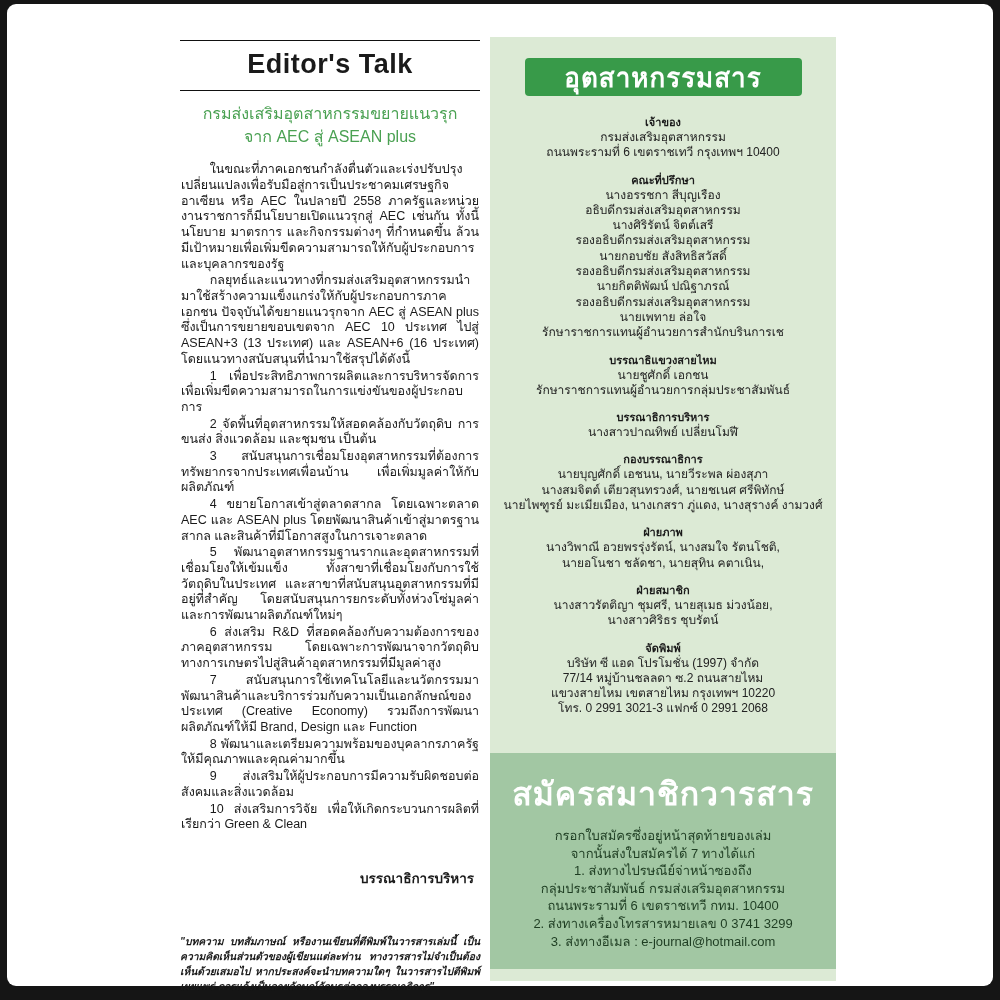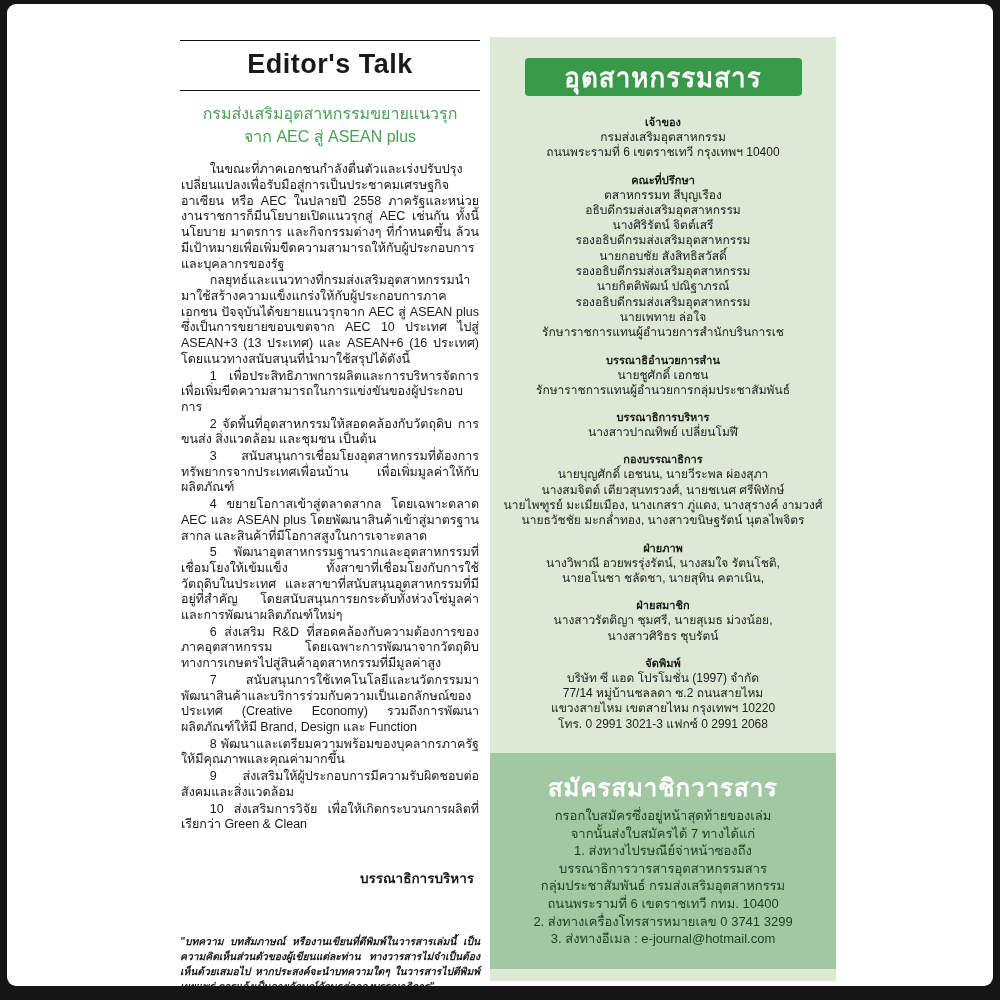--- a/index.html
+++ b/index.html
@@ -56,24 +56,24 @@
   #masthead{margin-top:18px;text-align:center;}
   .mast-section{margin-bottom:11px;}
   .mast-heading{font-size:11px;font-weight:bold;line-height:16px;}
   .mast-line{font-size:12px;line-height:15.3px;color:#222;}
   
   #subscribe-box{
     position:absolute;left:0;right:0;bottom:12px;height:216px;
     background:#a2c7a3;text-align:center;
   }
   .sub-title{
-    margin-top:15px;color:#ffffff;font-size:24px;font-weight:bold;
+    margin-top:15px;color:#ffffff;font-size:32px;font-weight:bold;
     letter-spacing:1px;
   }
-  #subscribe-lines{}
+  #subscribe-lines{margin-top:8px;}
   .sub-line{font-size:13px;line-height:17.6px;color:#1e3d22;}
 </style>
 </head>
 <body>
 
 <div id="page">
 
   <div id="left-col">
     <div class="et-header">
       <div class="et-title">Editor's Talk</div>
@@ -110,46 +110,45 @@
     </div>
 
     <div id="masthead">
         <div class="mast-section">
           <div class="mast-heading">เจ้าของ</div>
           <div class="mast-line">กรมส่งเสริมอุตสาหกรรม</div>
           <div class="mast-line">ถนนพระรามที่ 6 เขตราชเทวี กรุงเทพฯ 10400</div>
         </div>
         <div class="mast-section">
           <div class="mast-heading">คณะที่ปรึกษา</div>
-          <div class="mast-line">ตสาหกรรมท สีบุญเรือง</div>
+          <div class="mast-line">นางอรรชกา สีบุญเรือง</div>
           <div class="mast-line">อธิบดีกรมส่งเสริมอุตสาหกรรม</div>
           <div class="mast-line">นางศิริรัตน์ จิตต์เสรี</div>
           <div class="mast-line">รองอธิบดีกรมส่งเสริมอุตสาหกรรม</div>
           <div class="mast-line">นายกอบชัย สังสิทธิสวัสดิ์</div>
           <div class="mast-line">รองอธิบดีกรมส่งเสริมอุตสาหกรรม</div>
           <div class="mast-line">นายกิตติพัฒน์ ปณิฐาภรณ์</div>
           <div class="mast-line">รองอธิบดีกรมส่งเสริมอุตสาหกรรม</div>
           <div class="mast-line">นายเพทาย ล่อใจ</div>
           <div class="mast-line">รักษาราชการแทนผู้อำนวยการสำนักบรินการเช</div>
         </div>
         <div class="mast-section">
-          <div class="mast-heading">บรรณาธิอำนวยการสำน</div>
+          <div class="mast-heading">บรรณาธิแขวงสายไหม</div>
           <div class="mast-line">นายชูศักดิ์ เอกชน</div>
           <div class="mast-line">รักษาราชการแทนผู้อำนวยการกลุ่มประชาสัมพันธ์</div>
         </div>
         <div class="mast-section">
           <div class="mast-heading">บรรณาธิการบริหาร</div>
           <div class="mast-line">นางสาวปาณทิพย์ เปลี่ยนโมฬี</div>
         </div>
         <div class="mast-section">
           <div class="mast-heading">กองบรรณาธิการ</div>
           <div class="mast-line">นายบุญศักดิ์ เอชนน, นายวีระพล ผ่องสุภา</div>
           <div class="mast-line">นางสมจิตต์ เตียวสุนทรวงศ์, นายชเนศ ศรีพิทักษ์</div>
           <div class="mast-line">นายไพฑูรย์ มะเมียเมือง, นางเกสรา ภู่แดง, นางสุรางค์ งามวงศ์</div>
-          <div class="mast-line">นายธวัชชัย มะกล่ำทอง, นางสาวขนิษฐรัตน์ นุตลไพจิตร</div>
         </div>
         <div class="mast-section">
           <div class="mast-heading">ฝ่ายภาพ</div>
           <div class="mast-line">นางวิพาณี อวยพรรุ่งรัตน์, นางสมใจ รัตนโชติ,</div>
           <div class="mast-line">นายอโนชา ชลัดชา, นายสุทิน คตาเนิน,</div>
         </div>
         <div class="mast-section">
           <div class="mast-heading">ฝ่ายสมาชิก</div>
           <div class="mast-line">นางสาวรัตติญา ชุมศรี, นายสุเมธ ม่วงน้อย,</div>
           <div class="mast-line">นางสาวศิริธร ชุบรัตน์</div>
@@ -162,21 +161,20 @@
           <div class="mast-line">โทร. 0 2991 3021-3 แฟกซ์ 0 2991 2068</div>
         </div>
       </div>
 
     <div id="subscribe-box">
       <div class="sub-title">สมัครสมาชิกวารสาร</div>
       <div id="subscribe-lines">
           <div class="sub-line">กรอกใบสมัครซึ่งอยู่หน้าสุดท้ายของเล่ม</div>
           <div class="sub-line">จากนั้นส่งใบสมัครได้ 7 ทางได้แก่</div>
           <div class="sub-line">1. ส่งทางไปรษณีย์จ่าหน้าซองถึง</div>
-          <div class="sub-line">บรรณาธิการวารสารอุตสาหกรรมสาร</div>
           <div class="sub-line">กลุ่มประชาสัมพันธ์ กรมส่งเสริมอุตสาหกรรม</div>
           <div class="sub-line">ถนนพระรามที่ 6 เขตราชเทวี กทม. 10400</div>
           <div class="sub-line">2. ส่งทางเครื่องโทรสารหมายเลข 0 3741 3299</div>
           <div class="sub-line">3. ส่งทางอีเมล : e-journal@hotmail.com</div>
         </div>
     </div>
   </div>
 
 </div>
 

